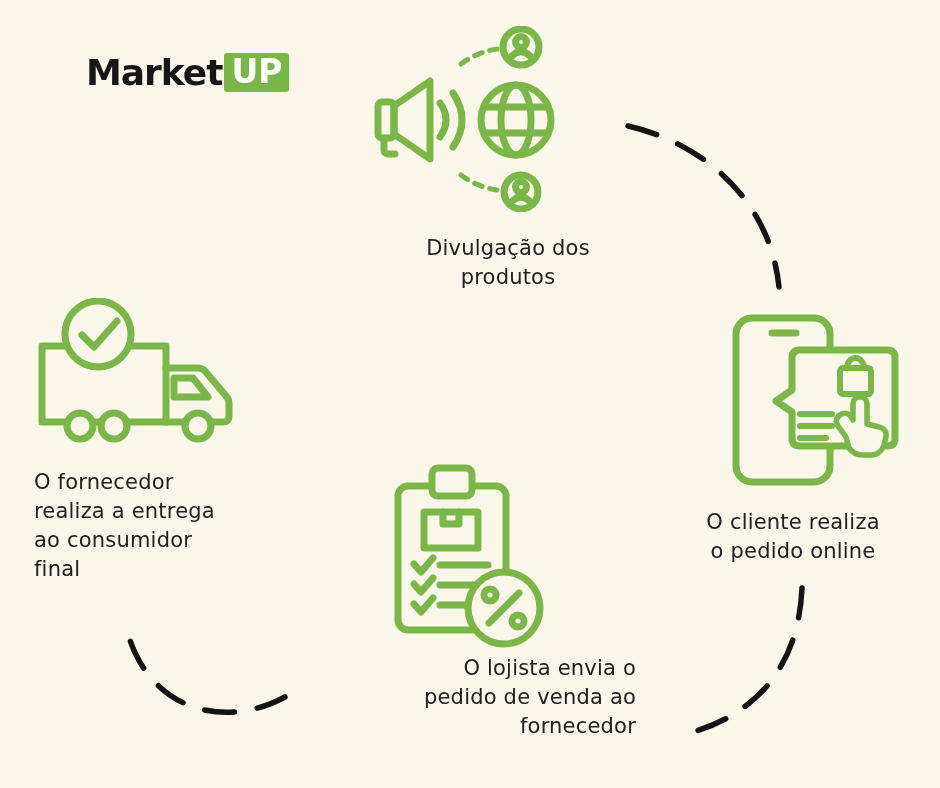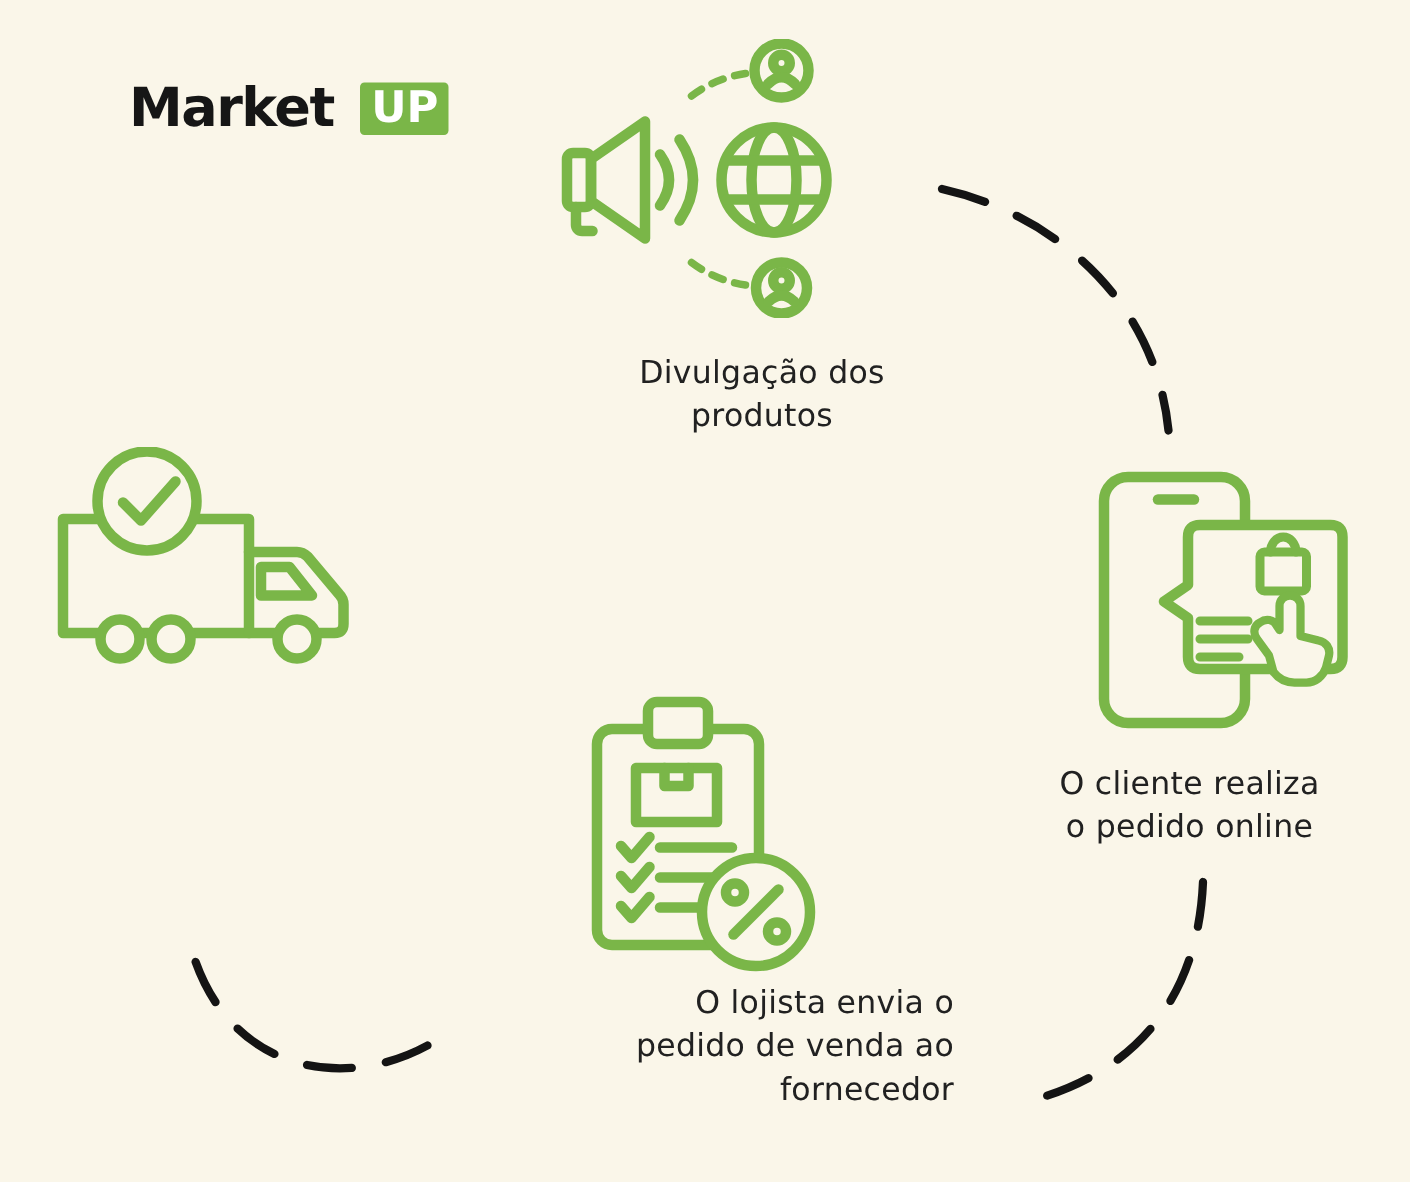--- a/index.html
+++ b/index.html
@@ -11,22 +11,22 @@
   *{box-sizing:border-box;margin:0;padding:0;}
   body{background:#e8e8e8;font-family:"DejaVu Sans","Liberation Sans",sans-serif;}
   .canvas{
     position:relative;width:940px;height:788px;background:var(--bg);
     overflow:hidden;color:var(--text);
   }
   
   .logo{position:absolute;left:86px;top:52px;display:flex;align-items:center;}
   .logo .market{font-size:36px;font-weight:800;color:#161616;letter-spacing:-1px;}
   .logo .up{
-    font-size:29px;font-weight:800;color:#ffffff;background:var(--accent);
-    padding:0px 7px 2px 7px;margin-left:18px;border-radius:3px;line-height:1.15;
+    font-size:33px;font-weight:800;color:#ffffff;background:var(--accent);
+    padding:0px 7px 2px 7px;margin-left:2px;border-radius:3px;line-height:1.15;
   }
   
   .icon{position:absolute;color:var(--accent);}
   .icon svg{width:100%;height:100%;display:block;}
   .ic-promo{left:374px;top:26px;width:192px;height:186px;}
   .ic-phone{left:728px;top:312px;width:174px;height:176px;}
   .ic-clip {left:386px;top:460px;width:162px;height:192px;}
   .ic-truck{left:32px;top:298px;width:208px;height:158px;}
   
   .step-label{
@@ -145,14 +145,18 @@
 
         <circle cx="48" cy="128" r="13" fill="var(--bg)"></circle>
         <circle cx="82" cy="128" r="13" fill="var(--bg)"></circle>
         <circle cx="166" cy="128" r="13" fill="var(--bg)"></circle>
 
         <circle cx="66" cy="36" r="33" fill="var(--bg)"></circle>
         <path d="M50 37 l12 12 23 -26"></path>
       </g>
     </svg>
   </div>
+  <div class="step-label lb-truck">O fornecedor
+realiza a entrega
+ao consumidor
+final</div>
 
 </div>
 
 </body></html>

